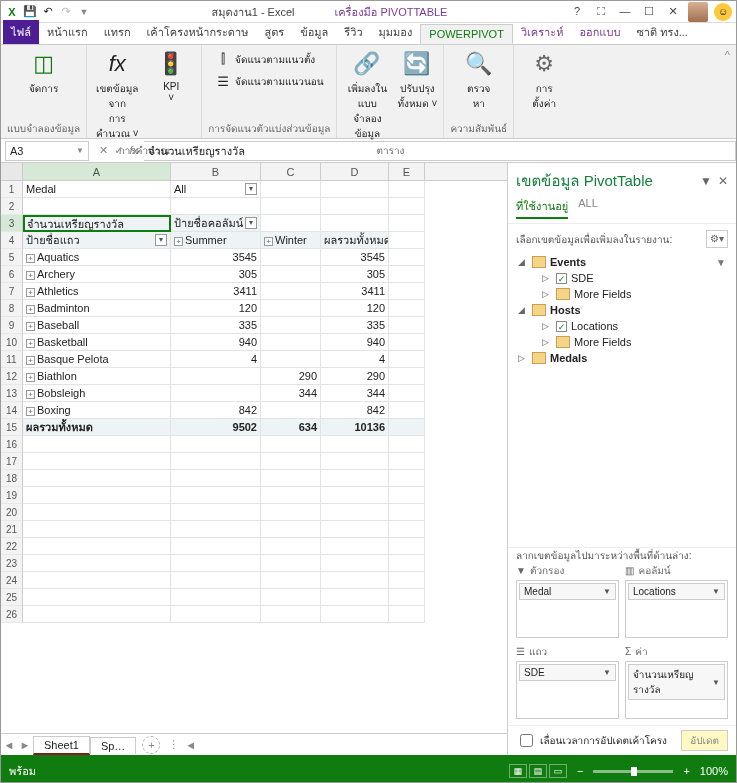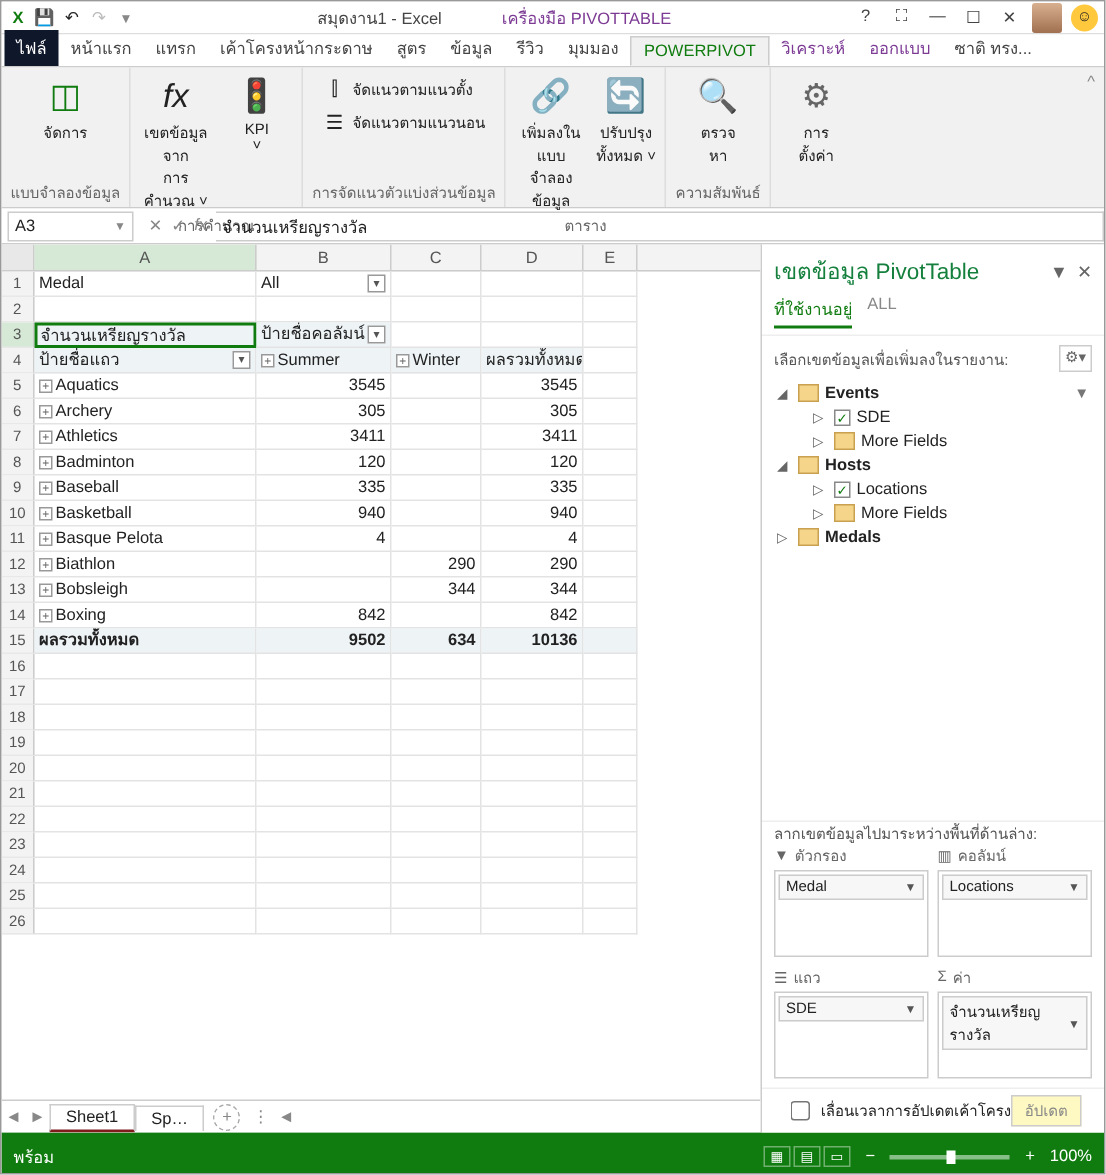--- a/index.html
+++ b/index.html
@@ -12,21 +12,21 @@
   .title-center { flex:1; text-align:center; font-size:11px; color:#444; display:flex; align-items:center; justify-content:center; gap:40px;}
   .title-ptools { color:#7c3a94; }
   .title-right { display:flex; gap:6px; align-items:center; }
   .winbtn { width:18px; height:14px; font-size:11px; text-align:center; color:#444;}
   .avatar { width:20px; height:20px; border-radius:2px; background:linear-gradient(#d8b090,#a07050); }
   .smiley { width:18px; height:18px; border-radius:50%; background:#ffc83d; font-size:10px; text-align:center; line-height:18px;}
   
   
   .tabs { height:22px; background:#fff; display:flex; align-items:flex-end; padding-left:2px; border-bottom:1px solid #ccc;}
   .tab { padding:3px 8px; font-size:11px; color:#444; cursor:pointer; }
-  .tab.file { background:#0f172a; color:#fff; }
+  .tab.file { background:#4c1d95; color:#fff; }
   .tab.active { border:1px solid #ccc; border-bottom:1px solid #f1f1f1; background:#f1f1f1; color:#107c10;}
   .tab.context { color:#7c3a94; }
   
   
   .ribbon { height:94px; background:#f1f1f1; border-bottom:1px solid #ccc; display:flex; }
   .rgroup { border-right:1px solid #ddd; padding:2px 6px 0 6px; display:flex; flex-direction:column; align-items:center; justify-content:space-between;}
   .rgroup-label { font-size:10px; color:#666; padding:2px 0;}
   .rg-body { display:flex; gap:6px; align-items:flex-start; flex:1; padding-top:2px;}
   .bigbtn { display:flex; flex-direction:column; align-items:center; width:48px; text-align:center; font-size:10px; gap:2px; cursor:pointer;}
   .bigbtn .ico { width:30px; height:30px; display:flex; align-items:center; justify-content:center; font-size:22px;}
@@ -87,21 +87,21 @@
   .fl-check { width:11px; height:11px; border:1px solid #888; font-size:9px; text-align:center; line-height:10px; color:#107c10;}
   .fl-sub { padding-left:28px;}
   .fl-filter-ico { color:#777; font-size:10px; margin-left:auto; padding-right:4px;}
   .pane-drag { font-size:10px; color:#555; padding:0 8px; border-top:1px solid #eee;}
   .zones { display:grid; grid-template-columns:1fr 1fr; grid-template-rows:auto auto; gap:6px; padding:0 8px 6px 8px;}
   .zone { display:flex; flex-direction:column; }
   .zone-hdr { font-size:10px; color:#666; display:flex; align-items:center; gap:4px; padding-bottom:2px;}
   .zone-box { border:1px solid #ccc; height:58px; background:#fff; font-size:10px;}
   .zone-item { border:1px solid #ccc; margin:2px; padding:2px 4px; background:#f7f7f7; display:flex; justify-content:space-between; align-items:center;}
   .zone-item .dd { font-size:8px; color:#555;}
-  .pane-footer { display:flex; align-items:center; justify-content:center; padding:4px 8px; border-top:1px solid #eee; font-size:10px;}
+  .pane-footer { display:flex; align-items:center; justify-content:space-between; padding:4px 8px; border-top:1px solid #eee; font-size:10px;}
   .upd-btn { border:1px solid #ccc; padding:2px 8px; background:#fef9c3; color:#888;}
   
   
   .status { height:32px; background:#107c10; color:#fff; display:flex; align-items:center; font-size:11px; padding:12px 8px; justify-content:space-between;}
   .status-right { display:flex; align-items:center; gap:10px;}
   .viewbtns { display:flex; gap:2px;}
   .viewbtn { width:18px; height:14px; border:1px solid rgba(255,255,255,0.4); font-size:9px; text-align:center; line-height:12px;}
   .zoom-slider { width:80px; height:3px; background:rgba(255,255,255,0.5); position:relative;}
   .zoom-thumb { position:absolute; left:38px; top:-3px; width:6px; height:9px; background:#fff;}
 </style>

